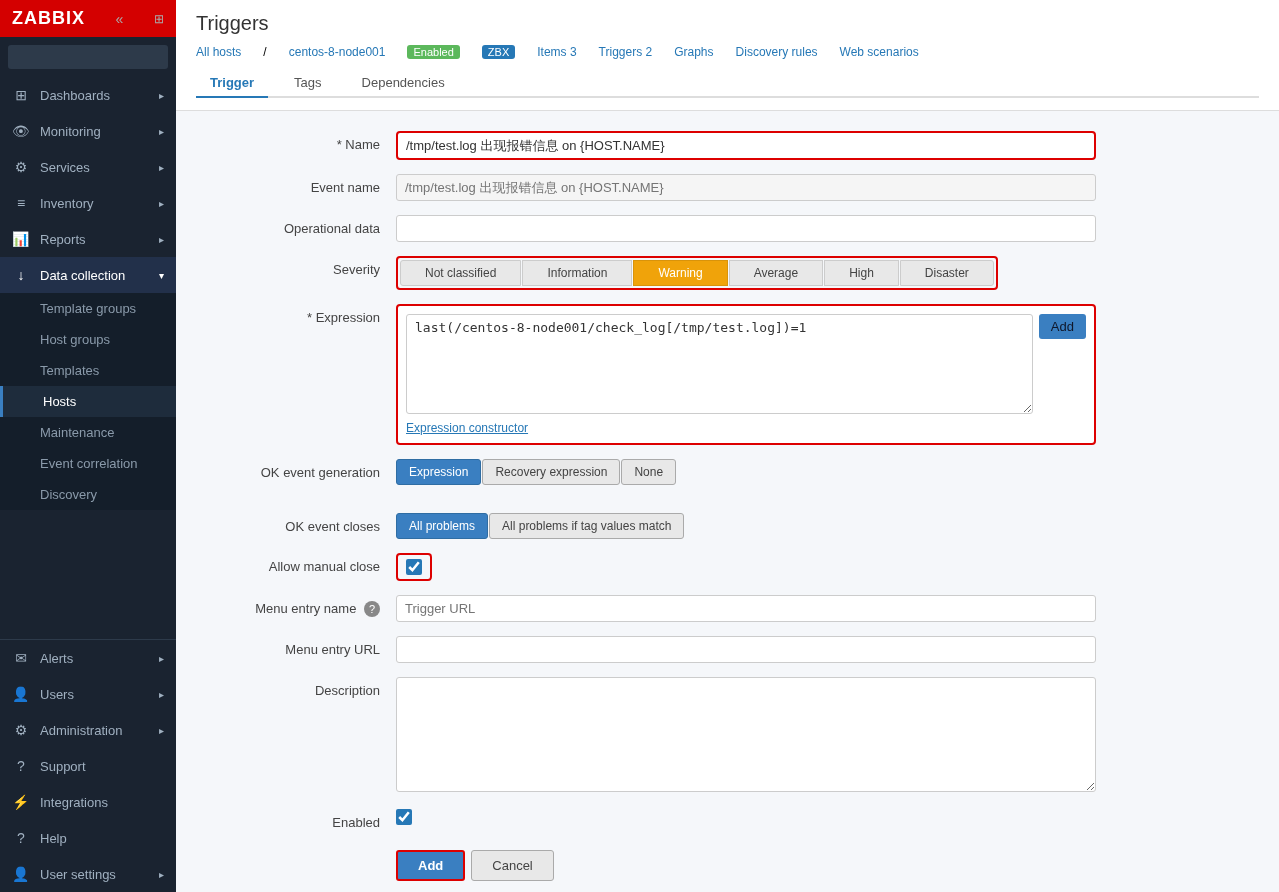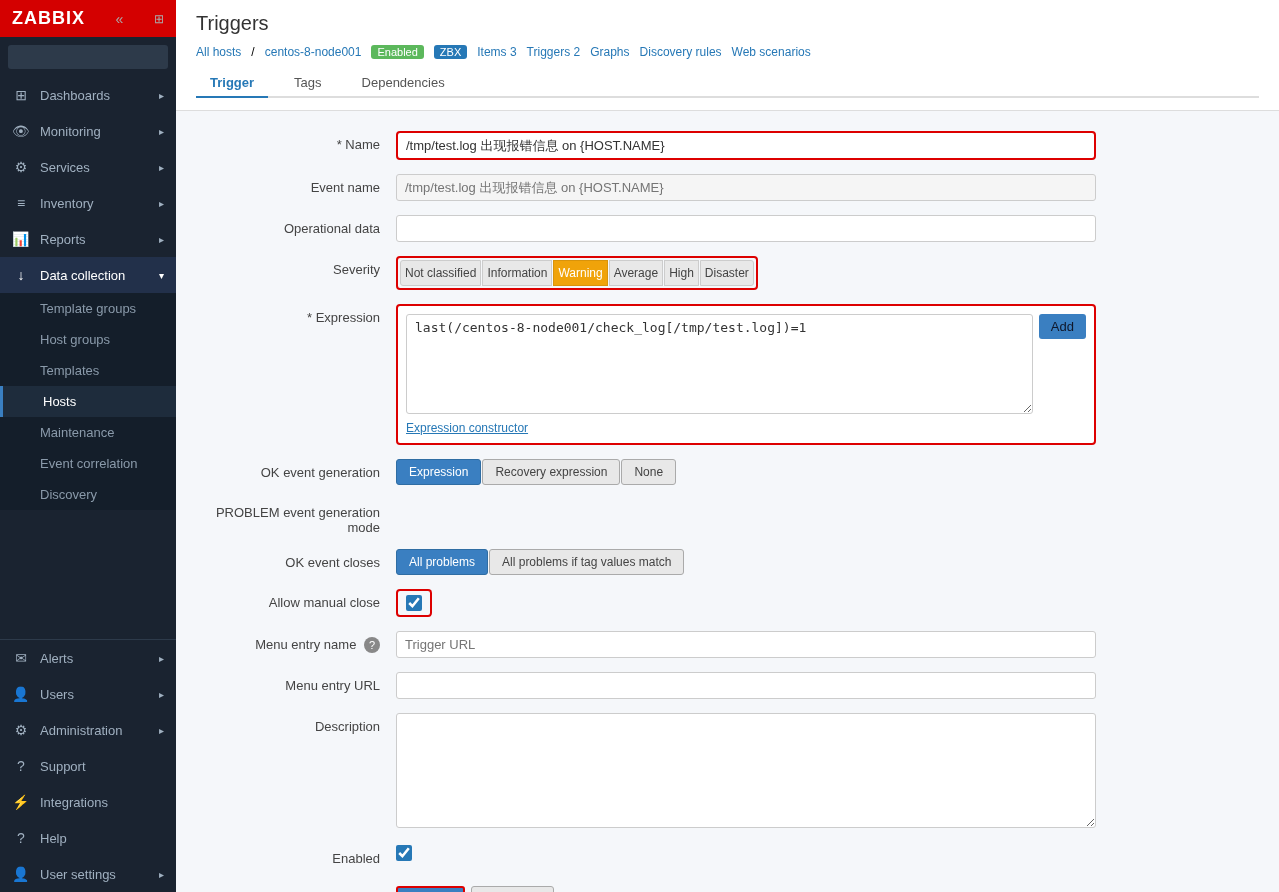--- a/index.html
+++ b/index.html
@@ -29,21 +29,21 @@
     .sidebar-bottom { margin-top: auto; border-top: 1px solid #2d3a4a; }
 
     
     .content { flex: 1; background: #f0f0f0; overflow-y: auto; }
 
     
     .content-header { background: #fff; padding: 12px 20px; border-bottom: 1px solid #ddd; }
     .content-header h1 { font-size: 20px; color: #333; font-weight: normal; margin-bottom: 10px; }
 
     
-    .breadcrumb { display: flex; align-items: center; gap: 10px; font-size: 12px; flex-wrap: wrap; }
+    .breadcrumb { display: flex; align-items: center; gap: 22px; font-size: 12px; flex-wrap: wrap; }
     .breadcrumb a { color: #2678b6; text-decoration: none; }
     .badge-enabled { background: #5cb85c; color: white; padding: 1px 6px; border-radius: 3px; font-size: 11px; }
     .badge-zbx { background: #2678b6; color: white; padding: 1px 6px; border-radius: 3px; font-size: 11px; }
     .breadcrumb-num { color: #2678b6; }
 
     
     .tabs { display: flex; gap: 12px; border-bottom: 2px solid #ddd; margin-top: 10px; }
     .tab { padding: 6px 14px; cursor: pointer; color: #555; border-bottom: 2px solid transparent; margin-bottom: -2px; font-size: 13px; }
     .tab.active { color: #2678b6; border-bottom: 2px solid #2678b6; font-weight: bold; }
 
@@ -52,21 +52,21 @@
     .form-row { display: flex; align-items: flex-start; margin-bottom: 14px; }
     .form-label { width: 200px; text-align: right; padding-right: 16px; padding-top: 6px; color: #444; font-size: 13px; flex-shrink: 0; }
     .form-field { flex: 1; max-width: 700px; }
     .form-input { width: 100%; padding: 5px 8px; border: 1px solid #ccc; border-radius: 3px; font-size: 13px; color: #333; background: #fff; }
     .form-input.disabled { background: #f5f5f5; color: #999; }
     .form-textarea { width: 100%; padding: 5px 8px; border: 1px solid #ccc; border-radius: 3px; font-size: 13px; color: #333; background: #fff; resize: vertical; height: 100px; }
     .form-textarea.large { height: 115px; }
 
     
     .severity-group { display: flex; gap: 1px; }
-    .sev-btn { padding: 5px 4px; border: 1px solid #ccc; background: #e8e8e8; color: #444; cursor: pointer; font-size: 12px; border-radius: 0; }
+    .sev-btn { padding: 5px 24px; border: 1px solid #ccc; background: #e8e8e8; color: #444; cursor: pointer; font-size: 12px; border-radius: 0; }
     .sev-btn:first-child { border-radius: 3px 0 0 3px; }
     .sev-btn:last-child { border-radius: 0 3px 3px 0; }
     .sev-btn.active-warning { background: #f0a30a; color: white; border-color: #d9930a; }
 
     
     .btn-group { display: flex; gap: 1px; }
     .btn-toggle { padding: 5px 12px; border: 1px solid #aaa; background: #e8e8e8; color: #444; cursor: pointer; font-size: 12px; border-radius: 3px; }
     .btn-toggle.active-blue { background: #3a7fc1; color: white; border-color: #2f6da3; }
     .btn-toggle.active-dark { background: #5a6a7a; color: white; border-color: #4a5a6a; }
 
@@ -272,21 +272,20 @@
         <div class="form-field">
           <div class="btn-group">
             <button class="btn-toggle active-blue">Expression</button>
             <button class="btn-toggle">Recovery expression</button>
             <button class="btn-toggle">None</button>
           </div>
         </div>
       </div>
 
       <div class="form-row">
-        <div class="form-label">PROBLEM event generation mode</div>
       </div>
 
       <div class="form-row">
         <div class="form-label">OK event closes</div>
         <div class="form-field">
           <div class="btn-group">
             <button class="btn-toggle active-blue">All problems</button>
             <button class="btn-toggle">All problems if tag values match</button>
           </div>
         </div>

